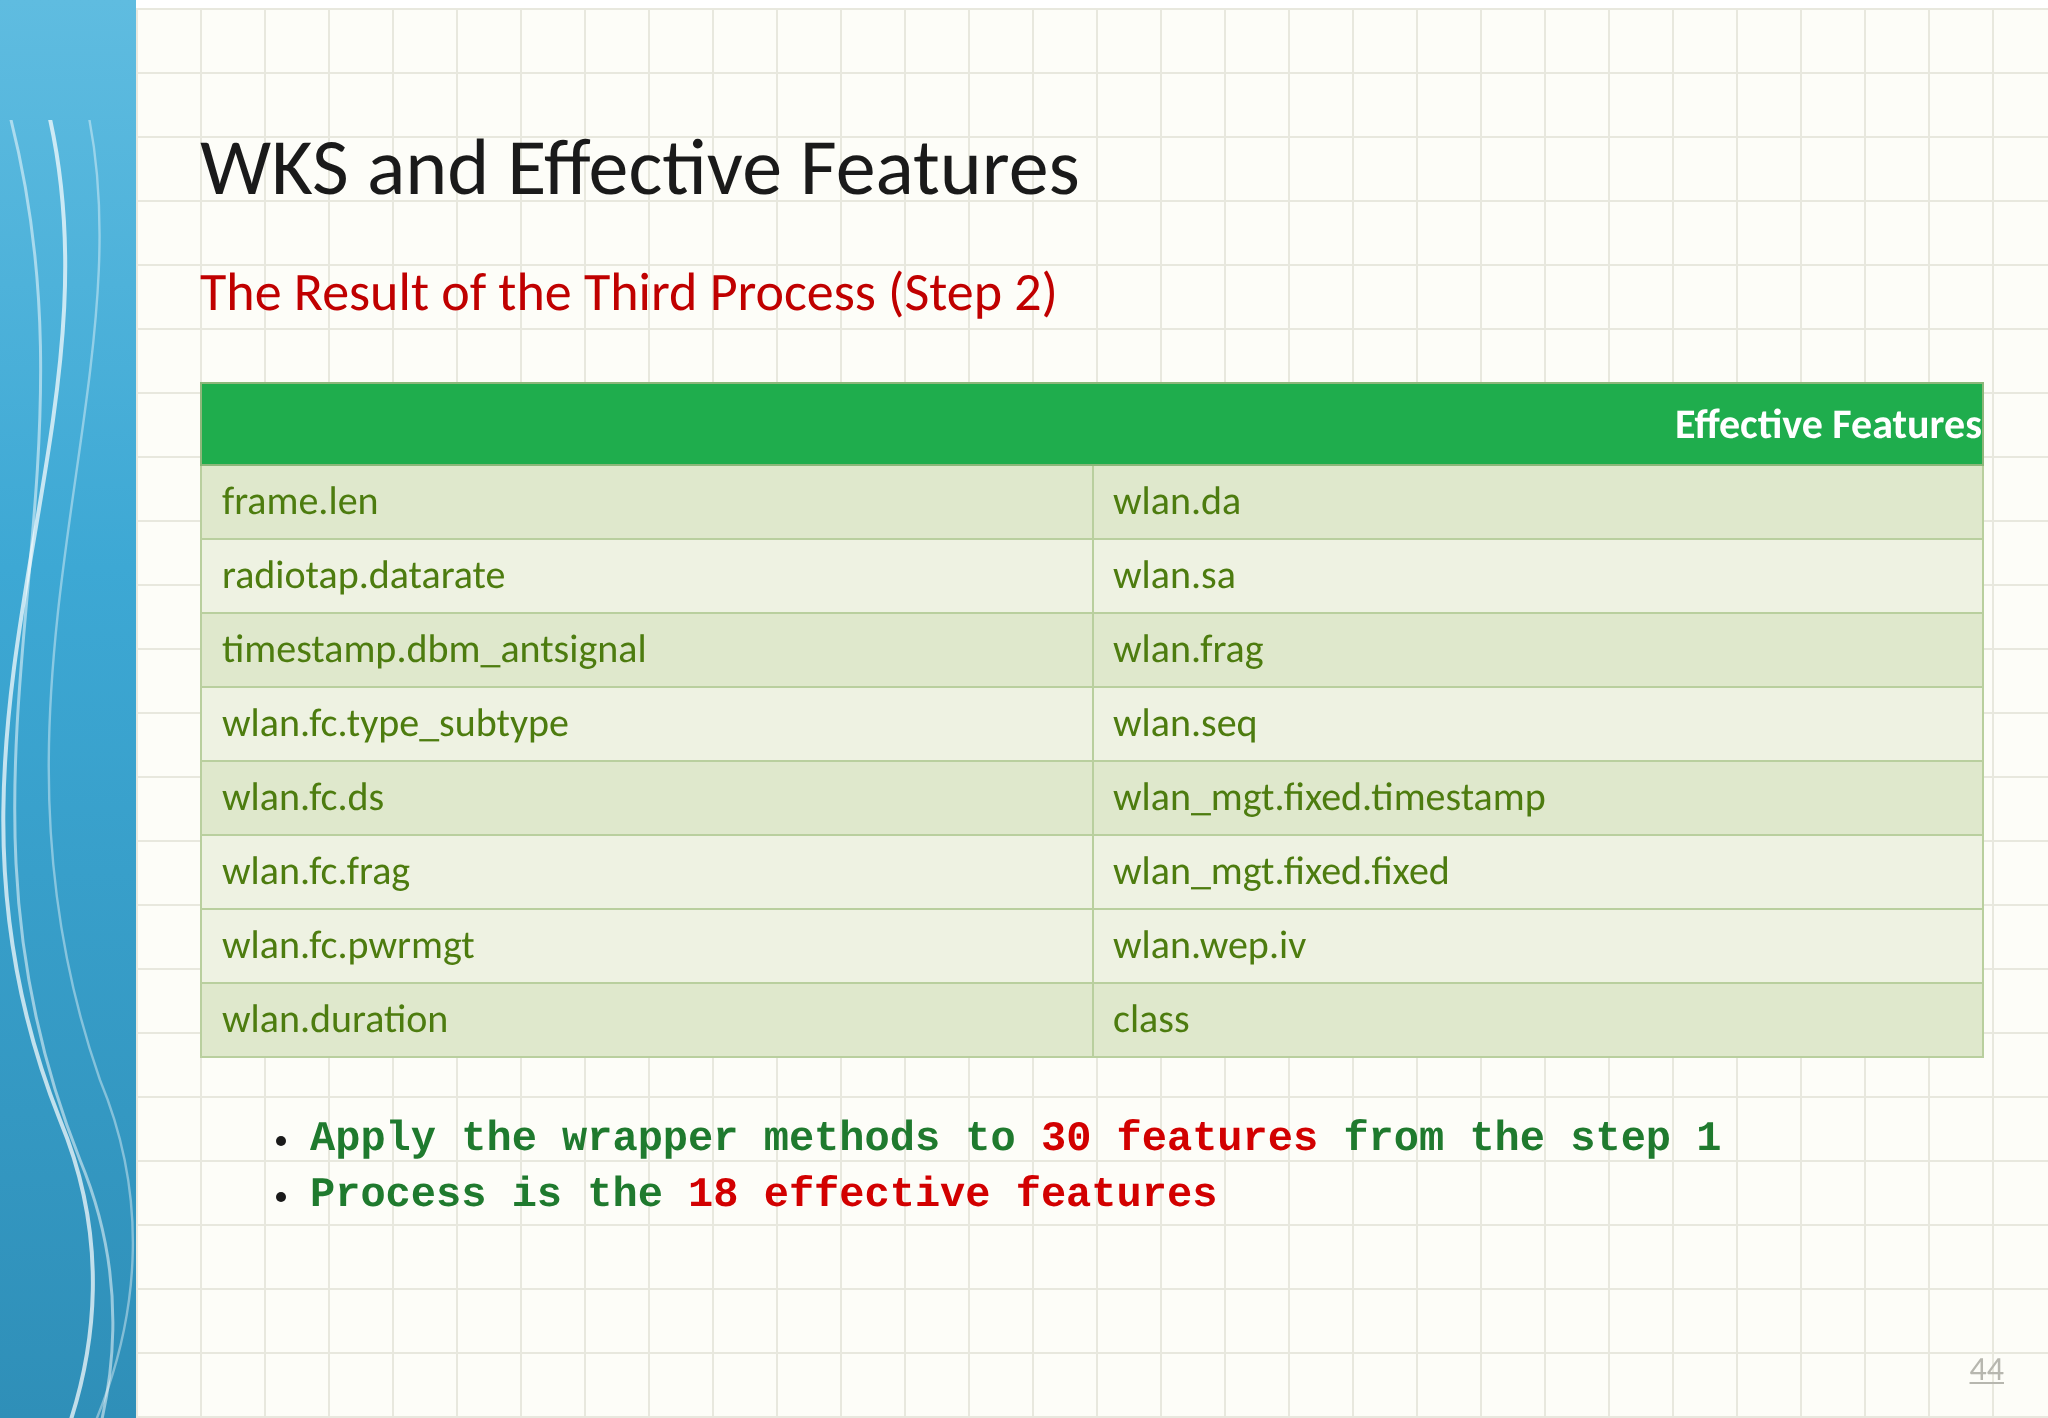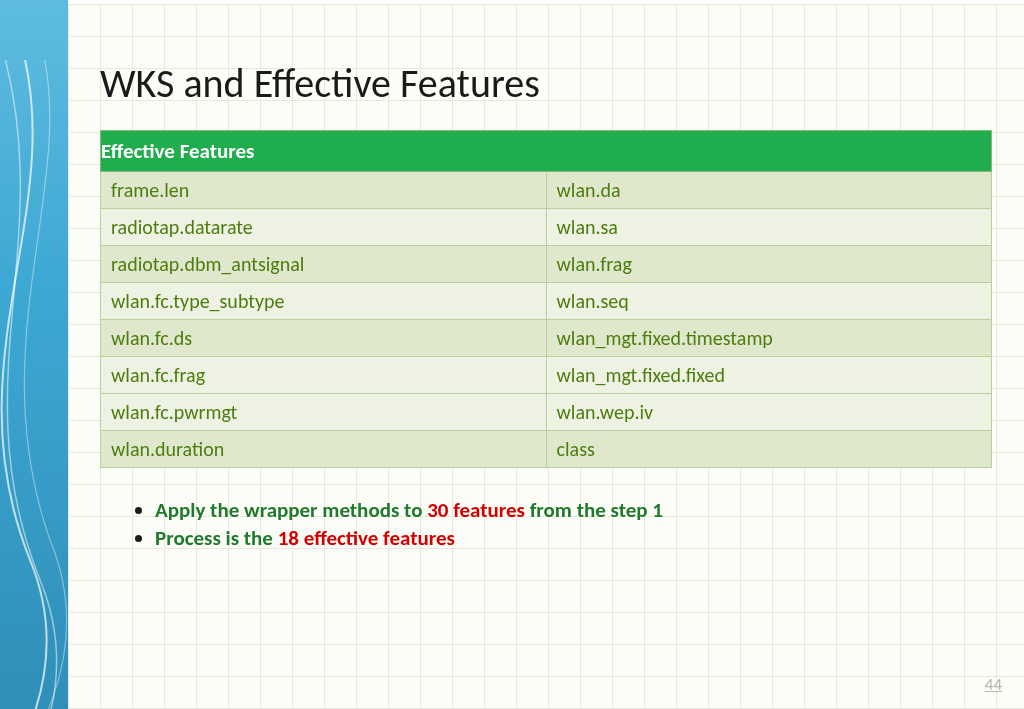--- a/index.html
+++ b/index.html
@@ -51,40 +51,40 @@
       border-collapse: collapse;
       border: 1px solid #8db77a;
       margin-bottom: 28px;
     }
     .feat-table th {
       background: #1fad4d;
       color: #fff;
       font-size: 21px;
       font-weight: 700;
       padding: 7px 0;
-      text-align: left;
+      text-align: right;
       border: 1px solid #8db77a;
       margin-top: 20px;
     }
     .feat-table td {
       font-size: 20px;
       color: #4d7c0f;
       padding: 6px 10px;
       border: 1px solid #b9cf9e;
       width: 50%;
     }
     .feat-table tr.odd td  { background: #dfe8cc; }
     .feat-table tr.even td { background: #eef2e2; }
     .bullets {
       list-style: disc;
       padding-left: 55px;
       font-size: 21px;
       line-height: 1.35;
     }
-    .bullets li { color: #1a1a1a; }
+    .bullets li { color: #1a1a1a; font-family: Liberation Mono, monospace; }
     .green { color: #1f7a2e; font-weight: 700; }
     .red   { color: #d20000; font-weight: 700; }
     .pagenum {
       position: absolute;
       right: 22px;
       bottom: 18px;
       font-size: 17px;
       color: #b7b7af;
       text-decoration: underline;
     }
@@ -96,38 +96,39 @@
   <svg width="200" height="700">
     <path d="M60 -20 C 110 150, -10 300, 70 500 C 120 620, 40 720, 40 720" stroke="#ffffff" stroke-width="2" fill="none" opacity="0.7"></path>
     <path d="M40 -20 C 100 180, 0 320, 80 520 C 130 640, 50 740, 50 740" stroke="#ffffff" stroke-width="1.5" fill="none" opacity="0.5"></path>
     <path d="M80 -20 C 120 120, 20 280, 90 480 C 140 600, 60 700, 60 700" stroke="#ffffff" stroke-width="1.2" fill="none" opacity="0.4"></path>
   </svg>
 </div>
 
 <div class="slide">
 
   <h1 class="title">WKS and Effective Features</h1>
+  <h2 class="subtitle">The Result of the Third Process (Step 2)</h2>
 
   <table class="feat-table">
     <thead>
       <tr>
           <th colspan="2">Effective Features</th>
         </tr>
     </thead>
     <tbody>
       <tr class="odd">
           <td>frame.len</td>
           <td>wlan.da</td>
         </tr>
       <tr class="even">
           <td>radiotap.datarate</td>
           <td>wlan.sa</td>
         </tr>
       <tr class="odd">
-          <td>radiotap.dbm_antsignal</td>
+          <td>timestamp.dbm_antsignal</td>
           <td>wlan.frag</td>
         </tr>
       <tr class="even">
           <td>wlan.fc.type_subtype</td>
           <td>wlan.seq</td>
         </tr>
       <tr class="odd">
           <td>wlan.fc.ds</td>
           <td>wlan_mgt.fixed.timestamp</td>
         </tr>

